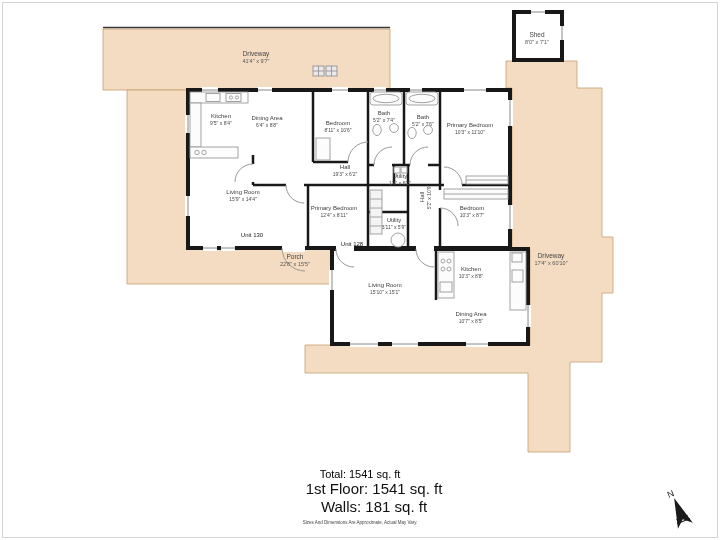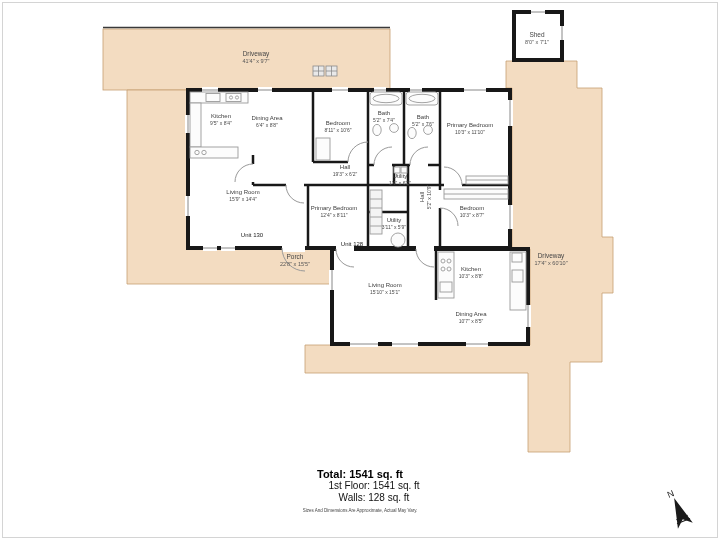--- a/index.html
+++ b/index.html
@@ -8,22 +8,22 @@
   #frame{position:absolute;left:2px;top:2px;right:2px;bottom:2px;border:1px solid #d4d4d4;pointer-events:none;}
   svg.plan{position:absolute;left:0;top:0;}
   .lbl{position:absolute;transform:translate(-50%,-50%);text-align:center;color:#3d3d3d;white-space:nowrap;line-height:1.2;}
   .lbl .nm{font-size:6px;}
   .lbl .dm{font-size:5px;color:#4a4a4a;}
   .lbl.vert{transform:translate(-50%,-50%) rotate(-90deg);}
   .ulbl{position:absolute;transform:translate(-50%,-50%);font-size:6px;color:#222;white-space:nowrap;}
   .outlbl .nm{font-size:6.5px;color:#454545;}
   .outlbl .dm{font-size:5.5px;color:#555;}
   #summary{position:absolute;left:0;top:468px;width:720px;text-align:center;color:#111;}
-  #summary .tot{font-size:11px;font-weight:bold;color:#000;}
-  #summary .ln{font-size:10px;line-height:1.2;margin-left:28px;}
+  #summary .tot{font-size:11px;font-weight:normal;color:#000;}
+  #summary .ln{font-size:15px;line-height:1.2;margin-left:28px;}
   #summary .disc{font-size:4.5px;color:#444;margin-top:4px;}
   #compass{position:absolute;left:658px;top:482px;}
 </style>
 </head>
 <body>
 
 <div id="stage">
 
   <svg class="plan" width="720" height="540" viewBox="0 0 720 540">
 
@@ -253,21 +253,21 @@
     <div class="dm">10'3" x 8'8"</div>
   </div>
   <div class="lbl" style="left:471px;top:318px">
     <div class="nm">Dining Area</div>
     <div class="dm">10'7" x 8'5"</div>
   </div>
 
   <div id="summary">
     <div class="tot">Total: 1541 sq. ft</div>
     <div class="ln">1st Floor: 1541 sq. ft</div>
-    <div class="ln">Walls: 128 sq. ft</div>
+    <div class="ln">Walls: 181 sq. ft</div>
     <div class="disc">Sizes And Dimensions Are Approximate, Actual May Vary.</div>
   </div>
 
   <div id="compass">
     <svg width="42" height="50" viewBox="0 0 42 50">
       <g transform="rotate(-22 21 28)">
         <text x="16" y="13" font-size="9" fill="#222" font-family="Liberation Sans, sans-serif">N</text>
         <polygon points="21,15 29,45 21,38 13,45" fill="#1b1b1b"></polygon>
         <line x1="15" y1="36" x2="27" y2="36" stroke="#1b1b1b" stroke-width="1"></line>
         <line x1="14" y1="40" x2="28" y2="40" stroke="#1b1b1b" stroke-width="1"></line>

